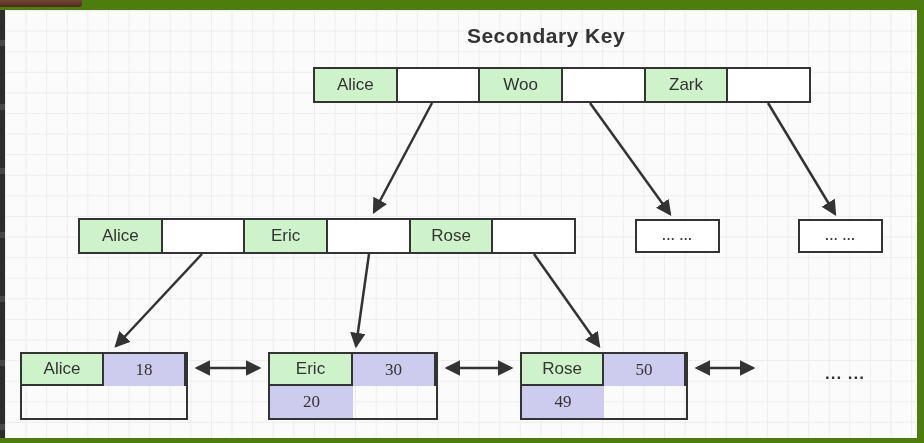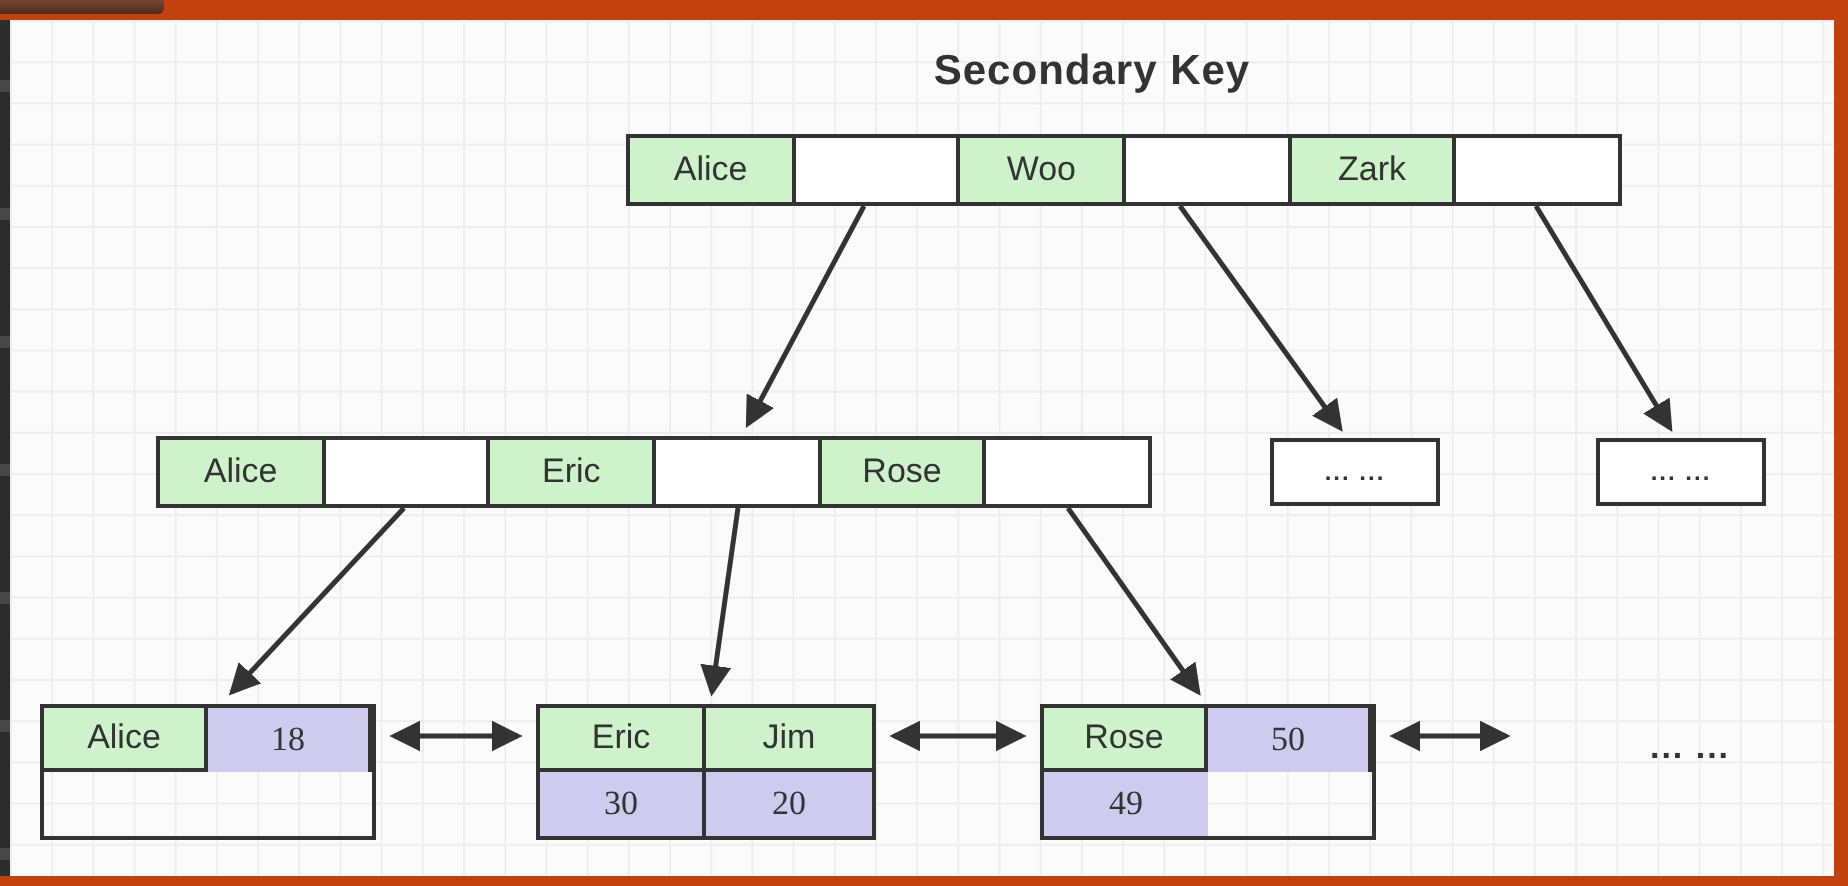--- a/index.html
+++ b/index.html
@@ -1,17 +1,17 @@
 <!DOCTYPE html>
 <html><head>
 <meta charset="utf-8">
 <style>
   html,body{margin:0;padding:0;background:#161616;}
   .frame{
-    position:relative;width:924px;height:443px;background:#c2410c;
+    position:relative;width:924px;height:443px;background:#4d7c0f;
     overflow:hidden;font-family:"Liberation Sans",sans-serif;
   }
   .accent-tab{
     position:absolute;left:0;top:0;width:82px;height:7px;
     background:linear-gradient(to bottom,#774634,#4d2a1b);
     border-radius:0 0 3px 0;
   }
   .left-strip{
     position:absolute;left:0;top:10px;width:5px;height:428px;
     background:repeating-linear-gradient(to bottom,#2c2c2c 0 30px,#474747 30px 36px,#2c2c2c 36px 64px);
@@ -112,21 +112,20 @@
     <div class="ebox" style="left:630px;top:209px;">... ...</div>
     <div class="ebox" style="left:793px;top:209px;">... ...</div>
 
     <div class="leaf" style="left:15px;top:342px;">
       <div class="lcell r0 c0">Alice</div>
       <div class="lcell r1 c0">18</div>
     </div>
 
     <div class="leaf" style="left:263px;top:342px;width:170px;">
       <div class="lcell r0 c0">Eric</div>
-      <div class="lcell r0">Jim</div>
       <div class="lcell r1 c0">30</div>
       <div class="lcell r1">20</div>
     </div>
 
     <div class="leaf" style="left:515px;top:342px;">
       <div class="lcell r0 c0">Rose</div>
       <div class="lcell r1 c0">50</div>
       <div class="lcell r1">49</div>
     </div>
 

